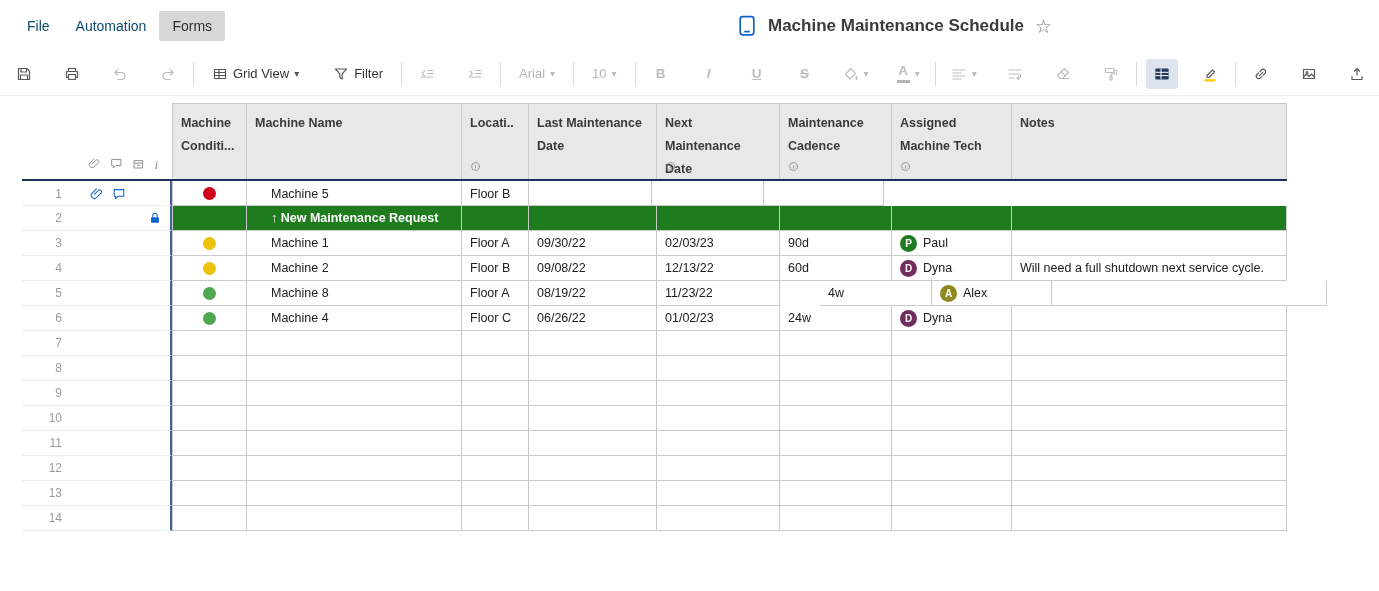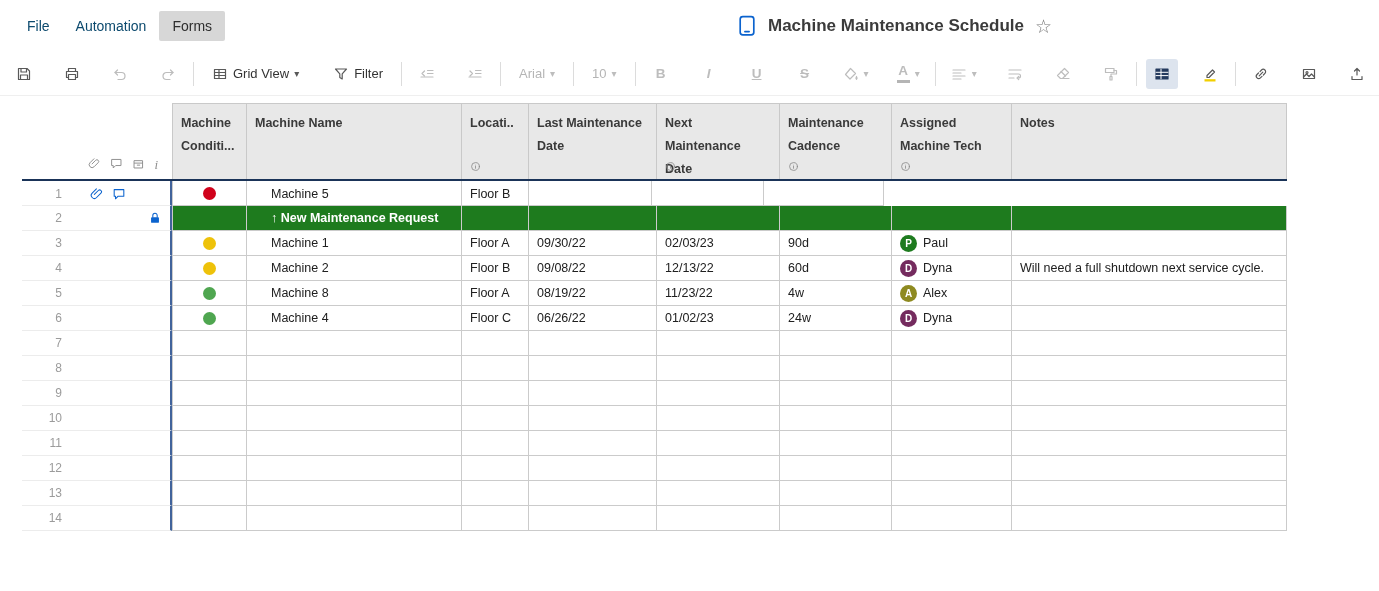--- a/index.html
+++ b/index.html
@@ -496,21 +496,21 @@
         </div>
         <div class="cell c-location" style="width: 67px;">
           <span class="cell-text">Floor A</span>
         </div>
         <div class="cell c-last_date" style="width: 128px;">
           <span class="cell-text">08/19/22</span>
         </div>
         <div class="cell c-next_date" style="width: 123px;">
           <span class="cell-text">11/23/22</span>
         </div>
-        <div class="cell c-cadence" style="width: 112px;">
+        <div class="cell c-cadence" style="width: 112px; margin-left: 40px;">
           <span class="cell-text">4w</span>
         </div>
         <div class="cell c-tech" style="width: 120px;">
           <span class="avatar" style="background: rgb(142, 138, 32);">A</span>
           <span>Alex</span>
         </div>
         <div class="cell c-notes" style="width: 275px;"></div>
       </div>
       <div class="grid-row">
         <div class="row-panel">

